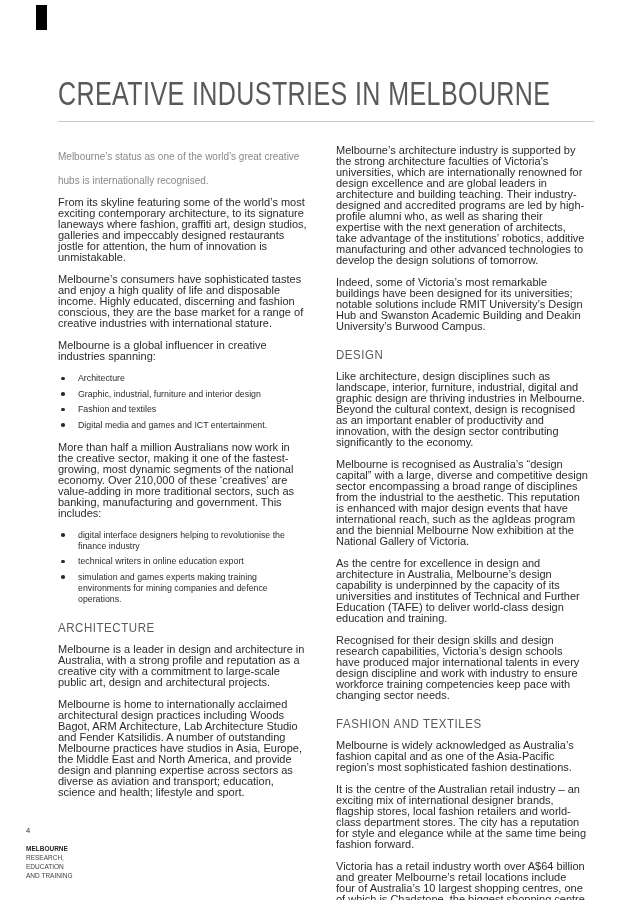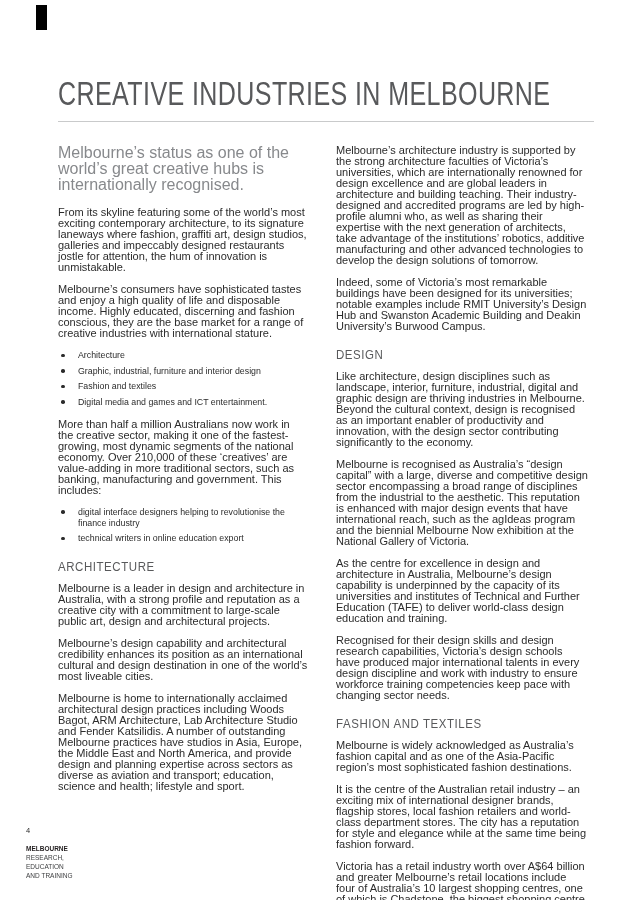--- a/index.html
+++ b/index.html
@@ -12,21 +12,21 @@
   .page-title{
     position:absolute;left:58px;top:53px;white-space:nowrap;
     font-size:33px;font-weight:400;color:#58595b;letter-spacing:0.5px;
     transform:scaleX(0.76);transform-origin:left top;
   }
   .title-rule{position:absolute;left:58px;top:121px;width:536px;height:1px;background:#c9cacb;}
   .content{position:absolute;left:58px;top:145px;width:536px;display:flex;gap:28px;}
   .col-left{width:250px;}
   .col-right{width:252px;}
   .lead{
-    font-size:16px;line-height:16px;color:#87898c;margin:0 0 14px 0;font-weight:400;
+    font-size:10px;line-height:24px;color:#87898c;margin:0 0 4px 0;font-weight:400;
   }
   .body-p{font-size:11px;line-height:11px;color:#2b2b2b;margin:0 0 11px 0;}
   .section-heading{
     font-size:12.5px;line-height:13px;color:#58595b;font-weight:400;
     letter-spacing:0.6px;margin:17px 0 9px 0;
     transform:scaleX(0.92);transform-origin:left top;white-space:nowrap;
   }
   ul.bullets{list-style:none;margin:0 0 11px 0;padding:0;}
   ul.bullets li{
     position:relative;padding-left:20px;font-size:8.8px;line-height:11px;
@@ -49,40 +49,41 @@
 <h1 class="page-title">CREATIVE INDUSTRIES IN MELBOURNE</h1>
 
 <div class="title-rule"></div>
 
 <div class="content">
 
   <div class="col-left">
     <p class="lead">Melbourne’s status as one of the world’s great creative hubs is internationally recognised.</p>
     <p class="body-p">From its skyline featuring some of the world’s most exciting contemporary architecture, to its signature laneways where fashion, graffiti art, design studios, galleries and impeccably designed restaurants jostle for attention, the hum of innovation is unmistakable.</p>
     <p class="body-p">Melbourne’s consumers have sophisticated tastes and enjoy a high quality of life and disposable income. Highly educated, discerning and fashion conscious, they are the base market for a range of creative industries with international stature.</p>
+    <p class="body-p">Melbourne is a global influencer in creative industries spanning:</p>
     <ul class="bullets">
       <li>Architecture</li>
       <li>Graphic, industrial, furniture and interior design</li>
       <li>Fashion and textiles</li>
       <li>Digital media and games and ICT entertainment.</li>
     </ul>
     <p class="body-p">More than half a million Australians now work in the creative sector, making it one of the fastest-growing, most dynamic segments of the national economy. Over 210,000 of these ‘creatives’ are value-adding in more traditional sectors, such as banking, manufacturing and government. This includes:</p>
     <ul class="bullets">
       <li>digital interface designers helping to revolutionise the finance industry</li>
       <li>technical writers in online education export</li>
+      <li>simulation and games experts making training environments for mining companies and defence operations.</li>
     </ul>
     <h2 class="section-heading">ARCHITECTURE</h2>
     <p class="body-p">Melbourne is a leader in design and architecture in Australia, with a strong profile and reputation as a creative city with a commitment to large-scale public art, design and architectural projects.</p>
-    <p class="body-p">Melbourne’s design capability and architectural credibility enhances its position as an international cultural and design destination in one of the world’s most liveable cities.</p>
     <p class="body-p">Melbourne is home to internationally acclaimed architectural design practices including Woods Bagot, ARM Architecture, Lab Architecture Studio and Fender Katsilidis. A number of outstanding Melbourne practices have studios in Asia, Europe, the Middle East and North America, and provide design and planning expertise across sectors as diverse as aviation and transport; education, science and health; lifestyle and sport.</p>
   </div>
 
   <div class="col-right">
     <p class="body-p">Melbourne’s architecture industry is supported by the strong architecture faculties of Victoria’s universities, which are internationally renowned for design excellence and are global leaders in architecture and building teaching. Their industry-designed and accredited programs are led by high-profile alumni who, as well as sharing their expertise with the next generation of architects, take advantage of the institutions’ robotics, additive manufacturing and other advanced technologies to develop the design solutions of tomorrow.</p>
-    <p class="body-p">Indeed, some of Victoria’s most remarkable buildings have been designed for its universities; notable examples include RMIT University’s Design Hub and Swanston Academic Building and Deakin University’s Burwood Campus.</p>
+    <p class="body-p">Indeed, some of Victoria’s most remarkable buildings have been designed for its universities; notable solutions include RMIT University’s Design Hub and Swanston Academic Building and Deakin University’s Burwood Campus.</p>
     <h2 class="section-heading">DESIGN</h2>
     <p class="body-p">Like architecture, design disciplines such as landscape, interior, furniture, industrial, digital and graphic design are thriving industries in Melbourne. Beyond the cultural context, design is recognised as an important enabler of productivity and innovation, with the design sector contributing significantly to the economy.</p>
     <p class="body-p">Melbourne is recognised as Australia’s “design capital” with a large, diverse and competitive design sector encompassing a broad range of disciplines from the industrial to the aesthetic. This reputation is enhanced with major design events that have international reach, such as the agIdeas program and the biennial Melbourne Now exhibition at the National Gallery of Victoria.</p>
     <p class="body-p">As the centre for excellence in design and architecture in Australia, Melbourne’s design capability is underpinned by the capacity of its universities and institutes of Technical and Further Education (TAFE) to deliver world-class design education and training.</p>
     <p class="body-p">Recognised for their design skills and design research capabilities, Victoria’s design schools have produced major international talents in every design discipline and work with industry to ensure workforce training competencies keep pace with changing sector needs.</p>
     <h2 class="section-heading">FASHION AND TEXTILES</h2>
     <p class="body-p">Melbourne is widely acknowledged as Australia’s fashion capital and as one of the Asia-Pacific region’s most sophisticated fashion destinations.</p>
     <p class="body-p">It is the centre of the Australian retail industry – an exciting mix of international designer brands, flagship stores, local fashion retailers and world-class department stores. The city has a reputation for style and elegance while at the same time being fashion forward.</p>
     <p class="body-p">Victoria has a retail industry worth over A$64 billion and greater Melbourne’s retail locations include four of Australia’s 10 largest shopping centres, one of which is Chadstone, the biggest shopping centre in the Southern Hemisphere.</p>
   </div>

